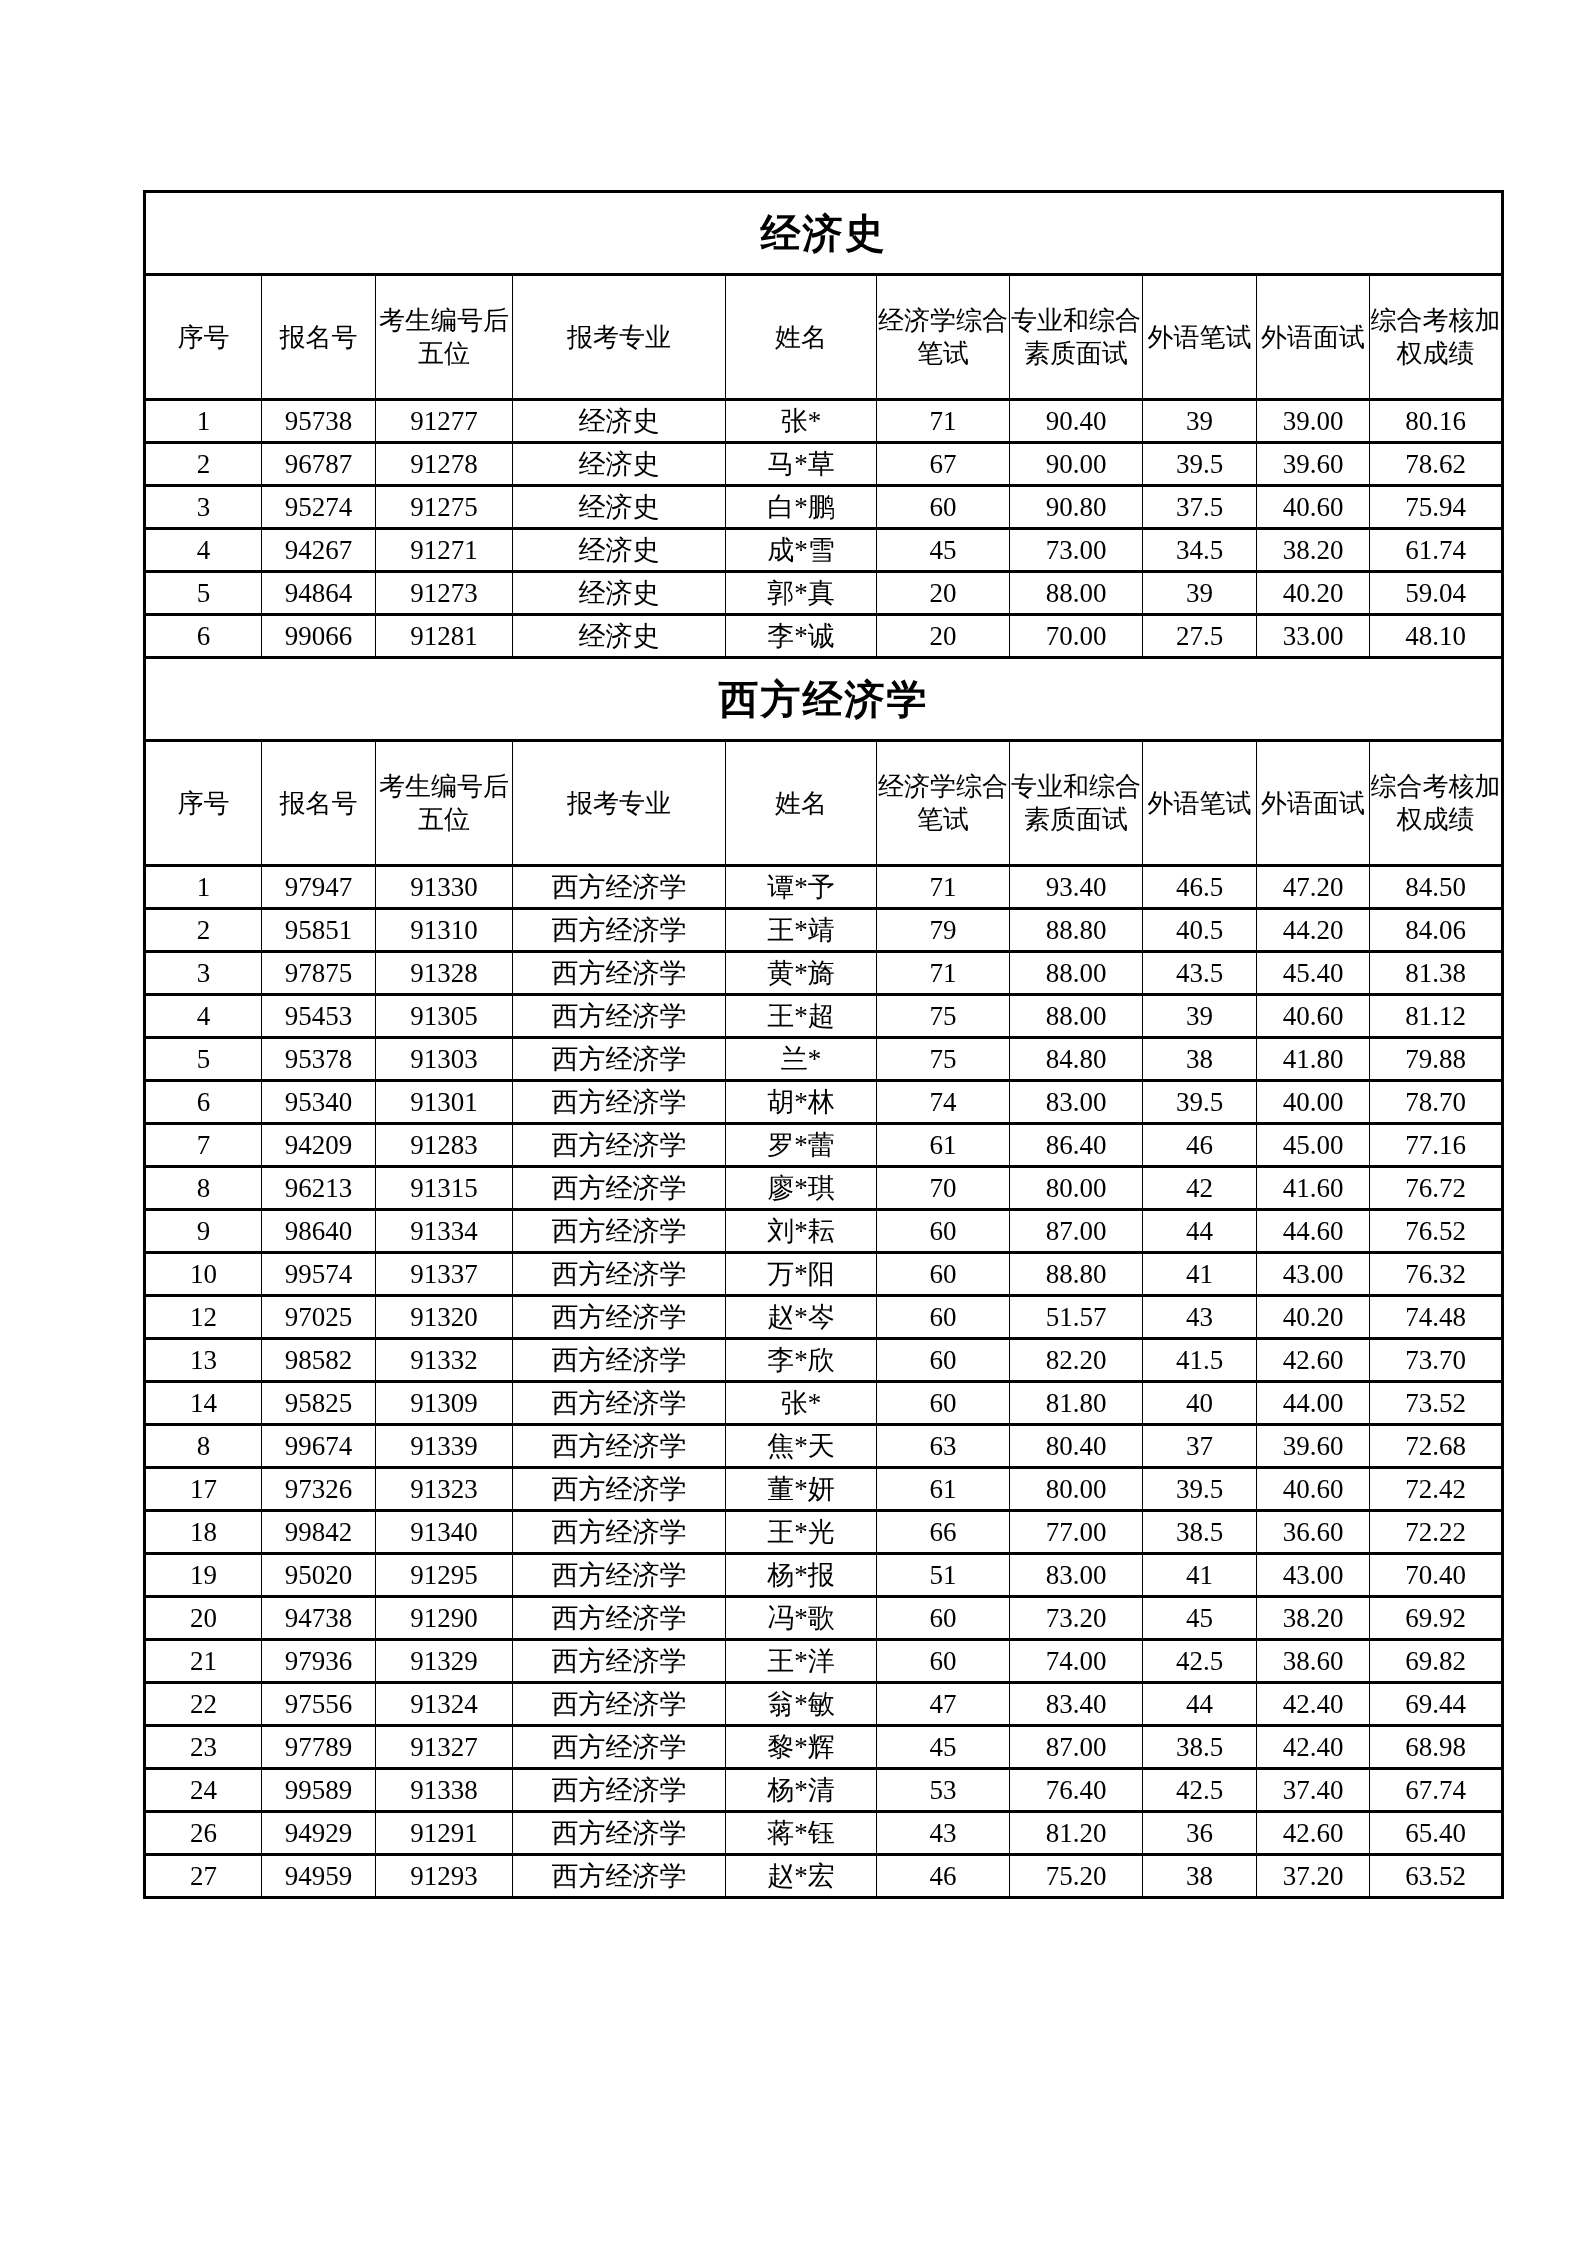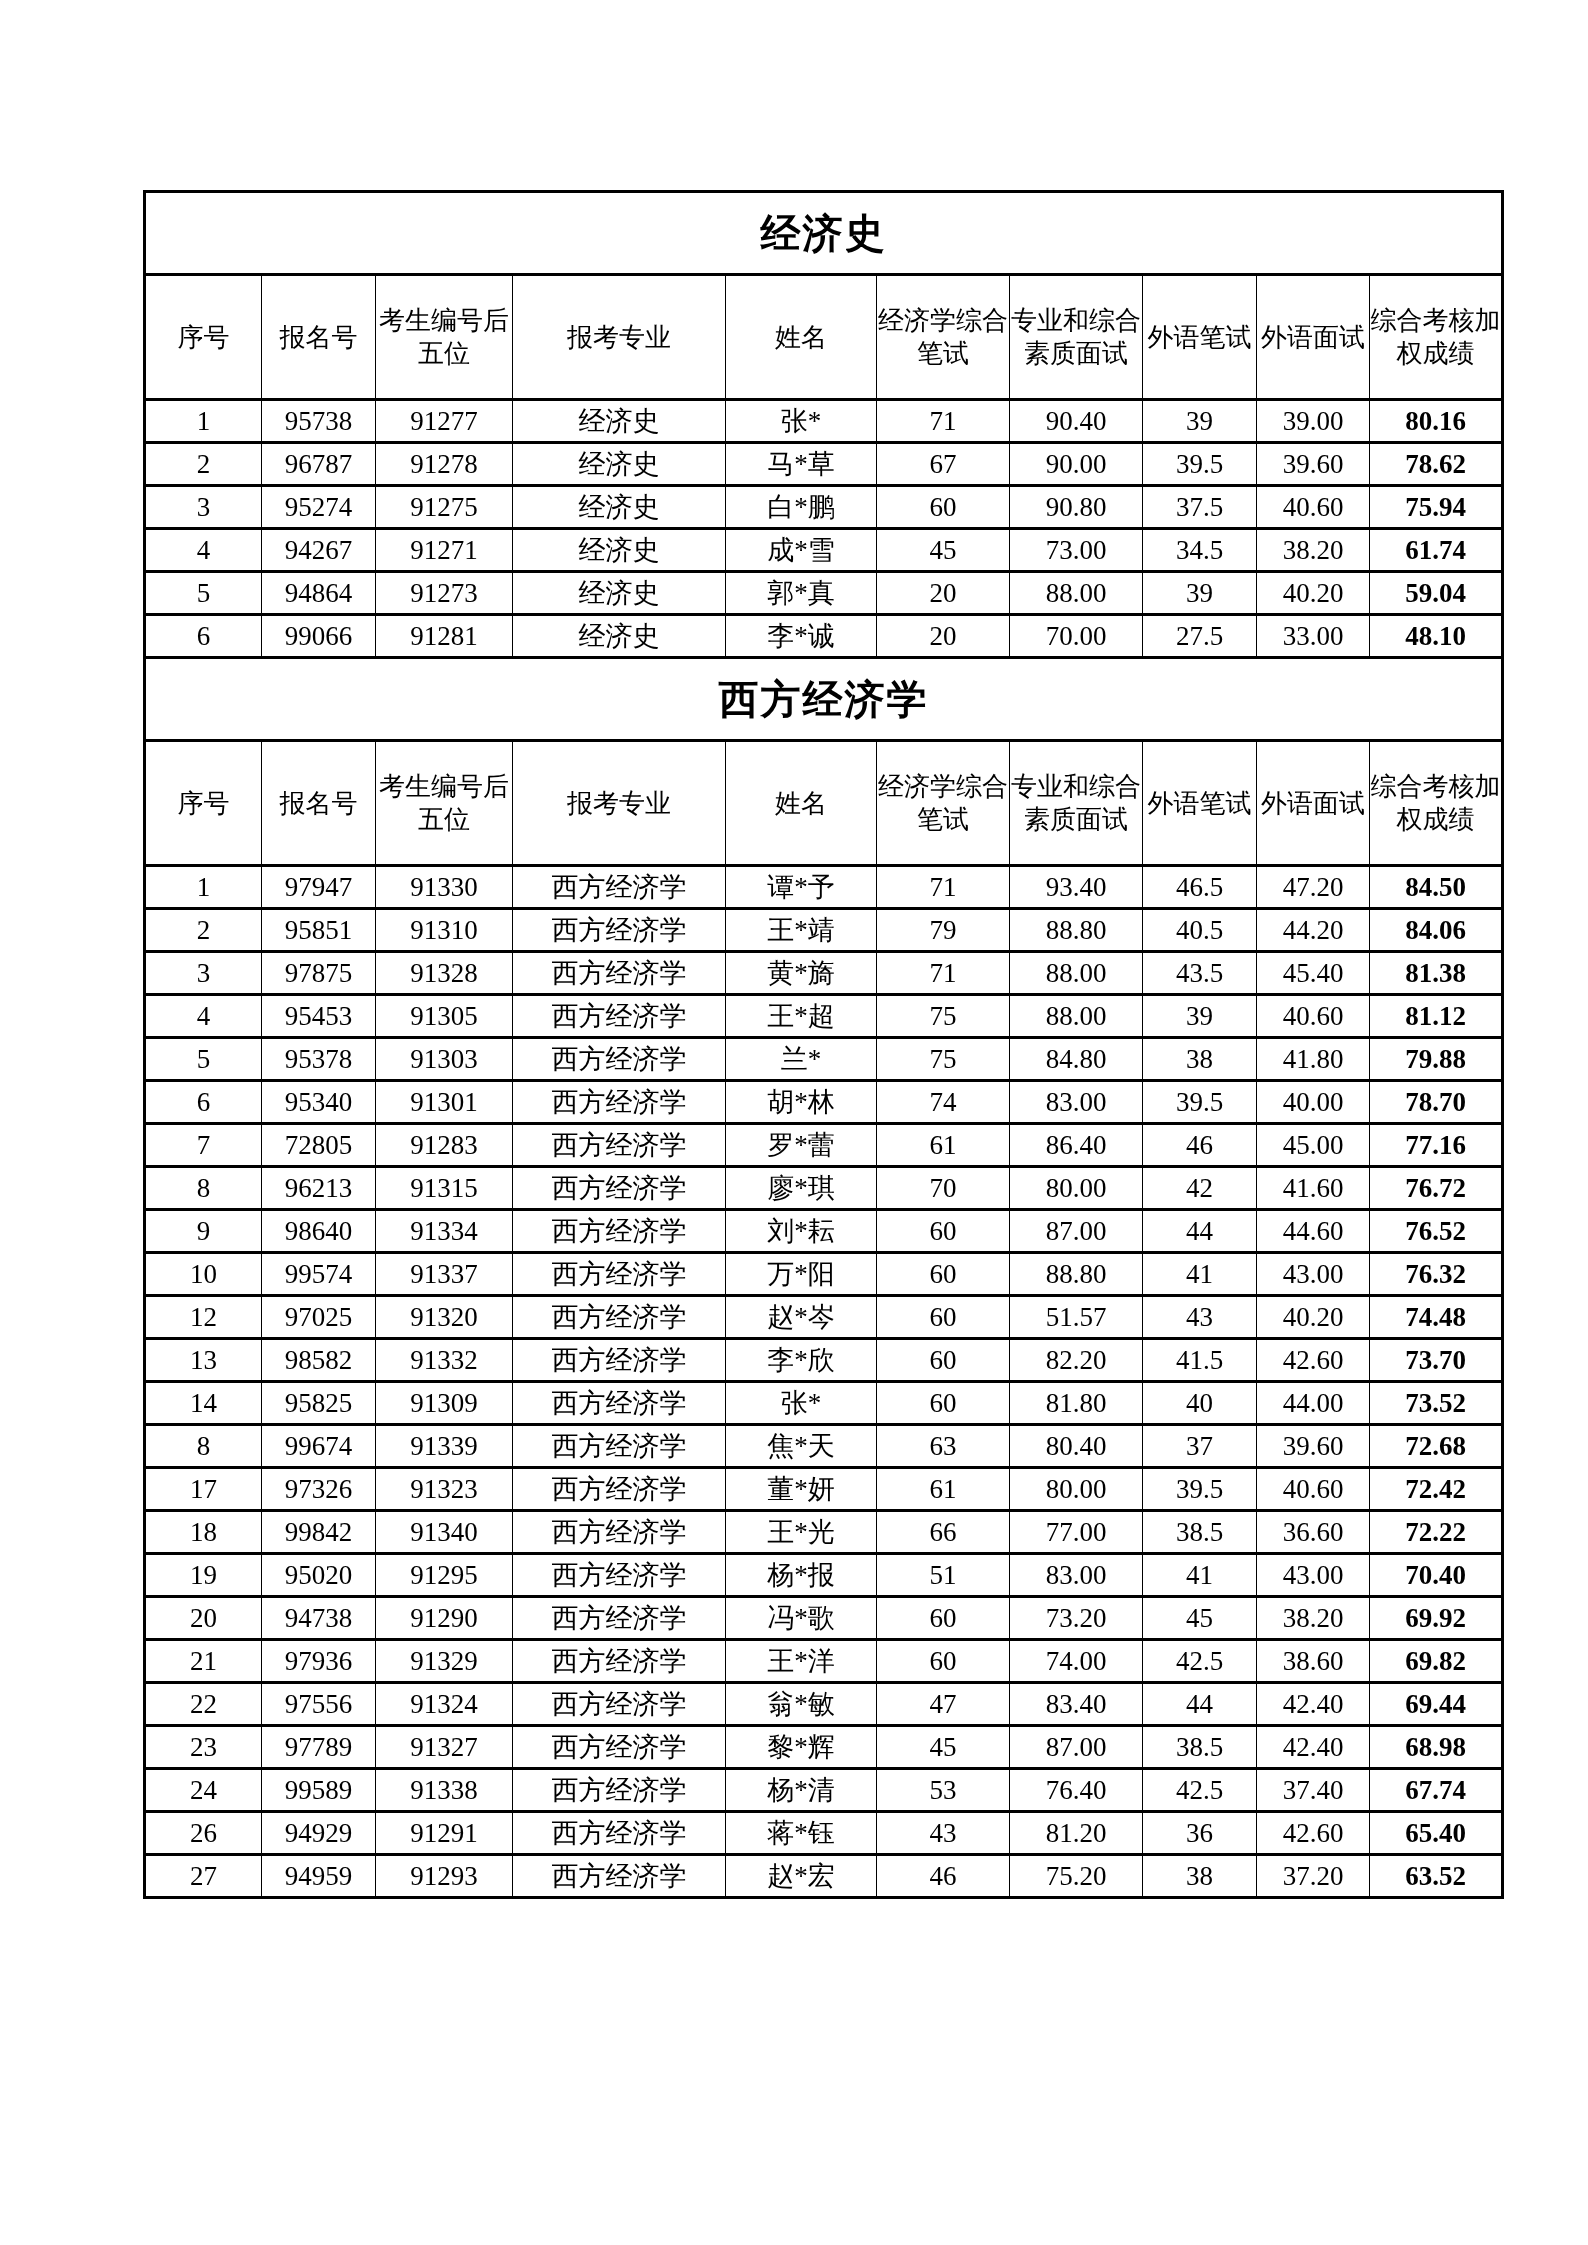--- a/index.html
+++ b/index.html
@@ -44,21 +44,21 @@
     font-size: 26px;
     line-height: 33px;
     padding: 0 18px;
     word-break: normal;
   }
   td.data-cell {
     height: 40px;
     font-size: 27px;
   }
   td.weighted {
-    font-weight: bold;
+    font-weight: normal;
   }
 </style>
 </head>
 <body>
 
 <div class="page">
   <div class="sheet">
     <table class="report">
         <colgroup>
           <col style="width: 117px;">
@@ -242,21 +242,21 @@
             <td class="data-cell">西方经济学</td>
             <td class="data-cell">胡*林</td>
             <td class="data-cell">74</td>
             <td class="data-cell">83.00</td>
             <td class="data-cell">39.5</td>
             <td class="data-cell">40.00</td>
             <td class="data-cell weighted">78.70</td>
           </tr>
           <tr>
             <td class="data-cell">7</td>
-            <td class="data-cell">72805</td>
+            <td class="data-cell">94209</td>
             <td class="data-cell">91283</td>
             <td class="data-cell">西方经济学</td>
             <td class="data-cell">罗*蕾</td>
             <td class="data-cell">61</td>
             <td class="data-cell">86.40</td>
             <td class="data-cell">46</td>
             <td class="data-cell">45.00</td>
             <td class="data-cell weighted">77.16</td>
           </tr>
           <tr>

